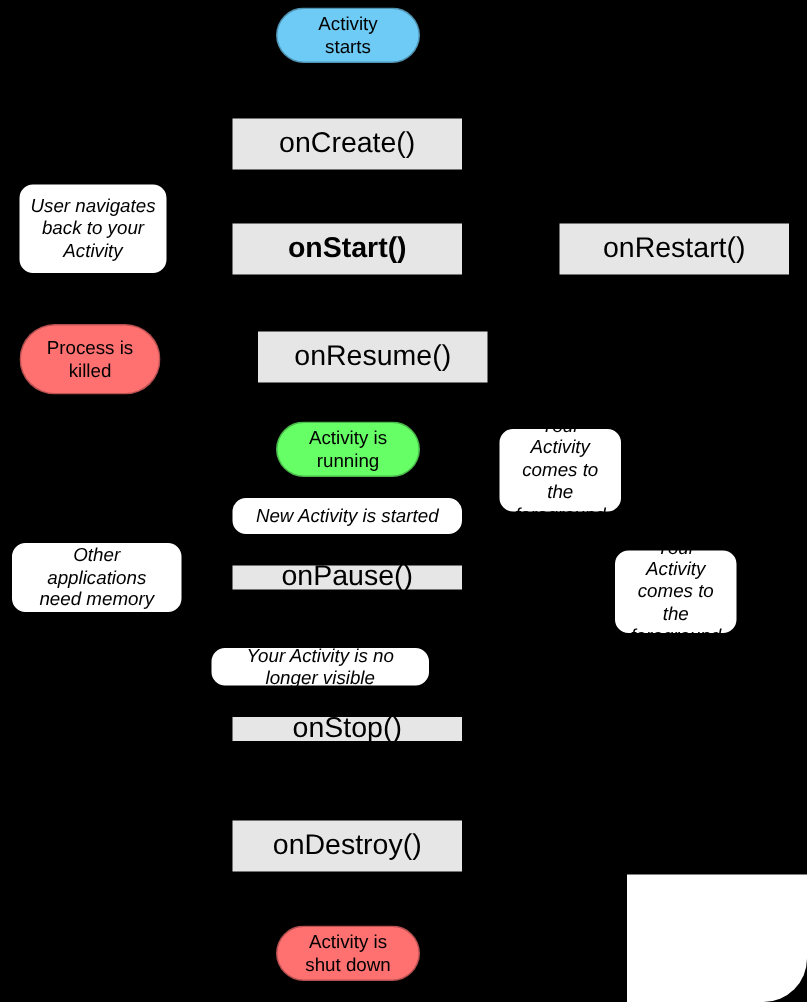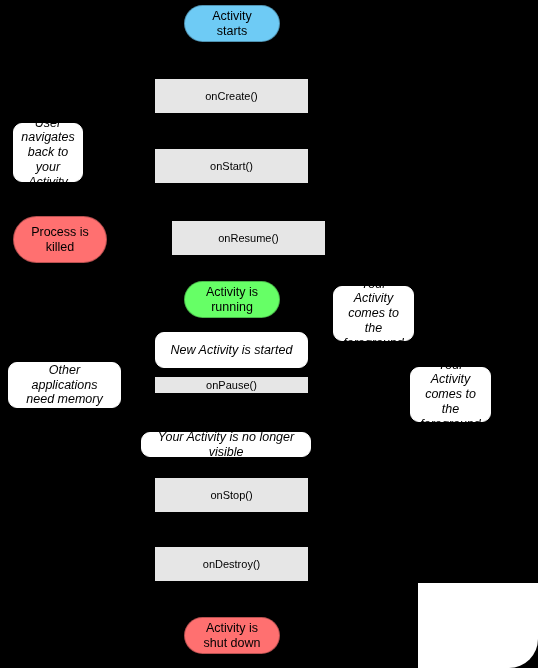--- a/index.html
+++ b/index.html
@@ -28,21 +28,21 @@
     color: #000000;
     line-height: 1.18;
     white-space: pre-line;
   }
 
   
   .callback {
     background: #e6e6e6;
     border: 0;
     border-radius: 0;
-    font-size: 11px;
+    font-size: 19px;
     font-style: normal;
     font-weight: normal;
   }
 
   
   .pill {
     border-radius: 999px;
     font-size: 12.5px;
     font-style: normal;
     border: 1px solid rgba(0,0,0,0.28);
@@ -71,53 +71,54 @@
 </head>
 <body>
 
 <div id="canvas">
 
   <div class="node pill pill-start" style="left:184px; top:5px; width:96px; height:37px;">Activity
 starts</div>
 
   <div class="node callback" style="left:155px; top:79px; width:153px; height:34px;">onCreate()</div>
 
-  <div class="node note" style="left:13px; top:123px; width:70px; height:59px;">User navigates
+  <div class="node note" style="left:13px; top:123px; width:98px; height:59px;">User navigates
 back to your
 Activity</div>
 
-  <div class="node callback" style="left:155px; top:149px; width:153px; height:34px;">onStart()</div>
+  <div class="node callback" style="left:155px; top:149px; width:153px; height:34px;font-weight:bold;">onStart()</div>
 
+  <div class="node callback" style="left:373px; top:149px; width:153px; height:34px;">onRestart()</div>
 
   <div class="node pill pill-killed" style="left:13px; top:216px; width:94px; height:47px;">Process is
 killed</div>
 
   <div class="node callback" style="left:172px; top:221px; width:153px; height:34px;">onResume()</div>
 
   <div class="node pill pill-running" style="left:184px; top:281px; width:96px; height:37px;">Activity is
 running</div>
 
   <div class="node note" style="left:333px; top:286px; width:81px; height:55px;">Your Activity
 comes to the
 foreground</div>
 
-  <div class="node note" style="left:155px; top:332px; width:153px; height:36px;text-align:right;">New Activity is started</div>
+  <div class="node note" style="left:155px; top:332px; width:153px; height:24px;text-align:right;">New Activity is started</div>
 
   <div class="node note" style="left:8px; top:362px; width:113px; height:46px;">Other applications
 need memory</div>
 
   <div class="node callback" style="left:155px; top:377px; width:153px; height:16px;">onPause()</div>
 
   <div class="node note" style="left:410px; top:367px; width:81px; height:55px;">Your Activity
 comes to the
 foreground</div>
 
-  <div class="node note" style="left:141px; top:432px; width:170px; height:25px;">Your Activity is no longer visible</div>
+  <div class="node note" style="left:141px; top:432px; width:145px; height:25px;">Your Activity is no longer visible</div>
 
-  <div class="node callback" style="left:155px; top:478px; width:153px; height:34px;">onStop()</div>
+  <div class="node callback" style="left:155px; top:478px; width:153px; height:16px;">onStop()</div>
 
   <div class="node callback" style="left:155px; top:547px; width:153px; height:34px;">onDestroy()</div>
 
   <div class="node pill pill-shutdown" style="left:184px; top:617px; width:96px; height:37px;">Activity is
 shut down</div>
 
   <div class="blank-panel" style="left:418px; top:583px; width:120px; height:85px;"></div>
 
 </div>
 

